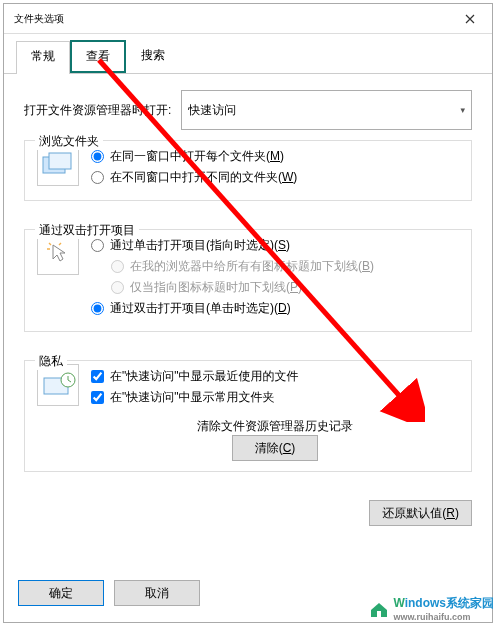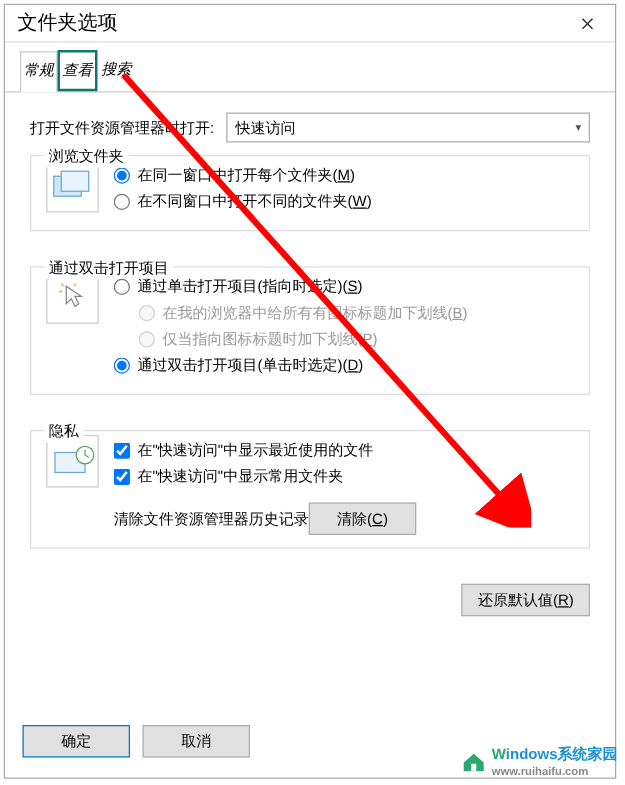--- a/index.html
+++ b/index.html
@@ -1,39 +1,39 @@
 <!DOCTYPE html>
 <html><head>
 <meta charset="utf-8">
 <style>
 * { box-sizing: border-box; margin: 0; padding: 0; font-family: "Microsoft YaHei", "SimSun", sans-serif; font-size: 12px; }
 body { width: 500px; height: 628px; background: #fff; position: relative; overflow: hidden; }
 .dialog { width: 490px; height: 620px; border: 1px solid #aaa; background: #fff; position: absolute; top: 3px; left: 3px; }
 .titlebar { height: 30px; display: flex; align-items: center; padding: 0 0 0 10px; border-bottom: 1px solid #ddd; }
-.titlebar-title { flex: 1; font-size: 16px; }
+.titlebar-title { flex: 1; font-size: 10px; }
 .close-btn { width: 45px; height: 30px; display: flex; align-items: center; justify-content: center; font-size: 14px; color: #333; cursor: default; }
 .tabs { display: flex; padding: 6px 12px 0 12px; border-bottom: 1px solid #ccc; }
-.tab { padding: 6px 2px; border: 1px solid transparent; border-bottom: none; cursor: default; position: relative; font-style: italic; }
+.tab { padding: 6px 14px; border: 1px solid transparent; border-bottom: none; cursor: default; position: relative; }
 .tab.active { border-color: #ccc; background: #fff; top: 1px; }
 .tab.highlight { border: 2px solid #0f766e; }
 .content { padding: 16px 20px 10px 20px; }
 .row { display: flex; align-items: center; margin-bottom: 10px; }
-.combo { flex: 1; height: 24px; border: 1px solid #adadad; background: #fff; padding: 0 6px; display: flex; align-items: center; justify-content: space-between; margin-left: 10px; gap: 36px; }
+.combo { flex: 1; height: 40px; border: 1px solid #adadad; background: #fff; padding: 0 6px; display: flex; align-items: center; justify-content: space-between; margin-left: 10px; gap: 36px; }
 .combo-arrow { font-size: 9px; color: #555; }
 .group { border: 1px solid #ddd; margin-bottom: 28px; padding: 3px 12px 10px 12px; position: relative; }
 .group-title { position: absolute; top: -8px; left: 10px; background: #fff; padding: 0 4px; }
 .group-body { display: flex; align-items: flex-start; gap: 12px; }
 .icon-box { width: 42px; height: 42px; border: 1px solid #ccc; background: #fff; flex-shrink: 0; display: flex; align-items: center; justify-content: center; }
 .options { flex: 1; }
 .opt { display: flex; align-items: center; gap: 6px; margin: 4px 0; font-size: 12px; }
 .opt.disabled { color: #999; }
 .opt.sub { margin-left: 20px; }
 .radio, .check { width: 13px; height: 13px; flex-shrink: 0; }
 .und { text-decoration: underline; }
-.clear-row { display: flex; align-items: center; justify-content: flex-start; margin-top: 8px; padding-left: 54px; }
+.clear-row { display: flex; align-items: center; justify-content: center; margin-top: 8px; padding-left: 54px; flex-direction: column; }
 .btn { min-width: 86px; height: 26px; border: 1px solid #adadad; background: #e1e1e1; display: inline-flex; align-items: center; justify-content: center; padding: 0 12px; cursor: default; }
 .btn.primary { border: 1px solid #0078d7; }
 .restore-row { display: flex; justify-content: flex-end; margin: 4px 0 8px 0; align-items: center; }
 .footer { display: flex; gap: 10px; padding: 8px 14px; position: absolute; bottom: 8px; right: 0; left: 0; }
 .arrow-svg { position: absolute; top: 42px; left: 85px; pointer-events: none; z-index: 5; }
 .watermark { position: absolute; bottom: 6px; right: 6px; display: flex; align-items: center; gap: 4px; color: #1d91d0; font-size: 13px; font-weight: bold; z-index: 10; }
 .wm-house { width: 20px; height: 18px; }
 .icon-svg { display: block; }
 </style>
 </head>

